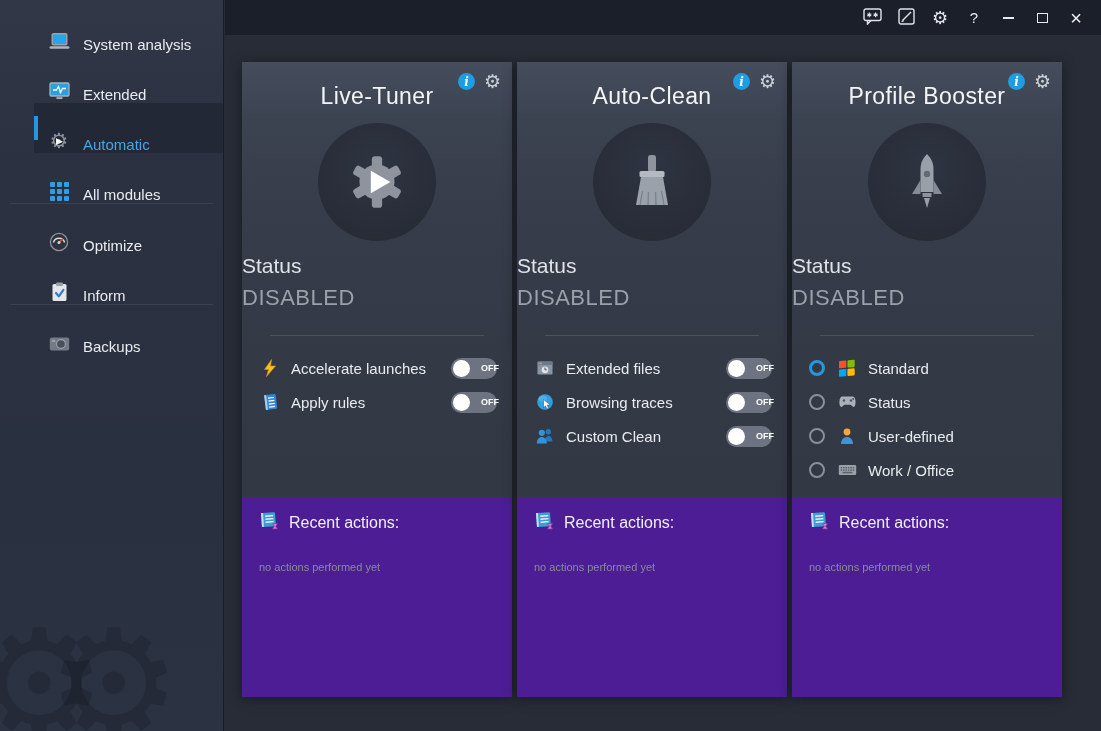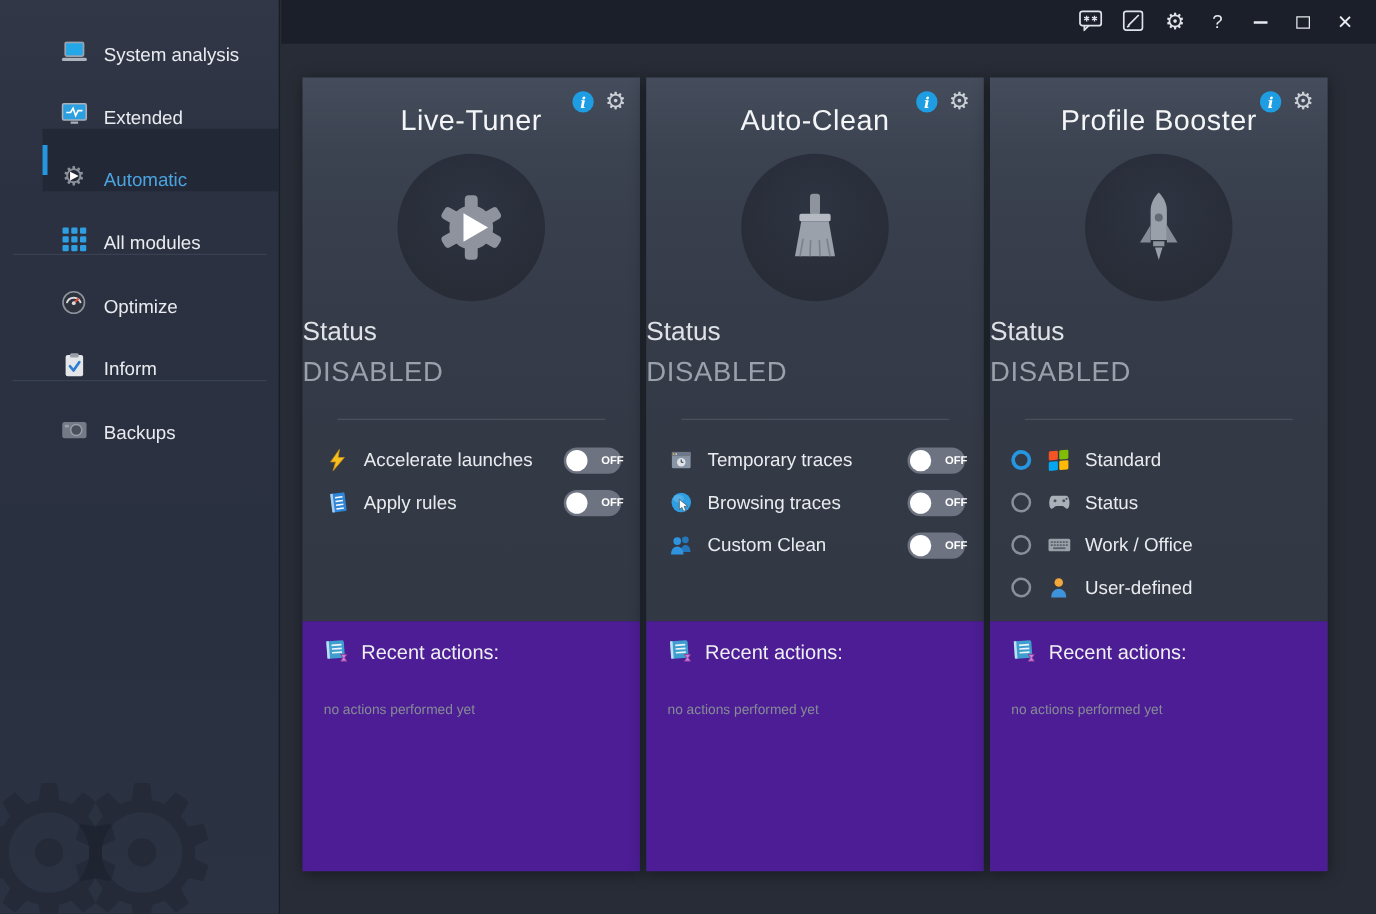--- a/index.html
+++ b/index.html
@@ -327,21 +327,21 @@
                 <svg width="18" height="18" viewBox="0 0 18 18">
                     <rect x="1.5" y="2.5" width="15" height="13" rx="1.2" fill="#8895a5"></rect>
                     <rect x="1.5" y="2.5" width="15" height="3.4" fill="#6d7888"></rect>
                     <circle cx="2.9" cy="4.2" r="0.7" fill="#e8b12f"></circle>
                     <circle cx="5" cy="4.2" r="0.7" fill="#d8dade"></circle>
                     <circle cx="9" cy="10.8" r="3.4" fill="#dfe3e8"></circle>
                     <line x1="9" y1="10.8" x2="9" y2="8.6" stroke="#4a505b" stroke-width="1"></line>
                     <line x1="9" y1="10.8" x2="10.7" y2="10.8" stroke="#4a505b" stroke-width="1"></line>
                   </svg>
               </span>
-              <span class="row-label">Temporary traces</span>
+              <span class="row-label">Extended files</span>
               <span class="toggle">
                   <span class="knob"></span>
                   <span class="toggle-text">OFF</span>
                 </span>
             </div>
             <div class="row">
               <span class="row-icon">
                 <svg width="18" height="18" viewBox="0 0 18 18">
                     <circle cx="9" cy="9" r="7.8" fill="#2f9fe2"></circle>
                     <ellipse cx="6.8" cy="5.8" rx="4.2" ry="3" fill="#5cb4ea" opacity="0.75"></ellipse>
@@ -432,20 +432,30 @@
               <span class="radio"></span>
               <span class="row-icon2">
                 <svg width="19" height="14" viewBox="0 0 19 14">
                     <path d="M4 1.5 C1 1.5 0.6 10.5 2.8 11.8 C4.6 12.8 5.2 9.8 7 9.8 L12 9.8 C13.8 9.8 14.4 12.8 16.2 11.8 C18.4 10.5 18 1.5 15 1.5 Z" fill="#aab0b8"></path>
                     <circle cx="6" cy="5.5" r="1.2" fill="#4d525c"></circle>
                     <circle cx="13" cy="5.5" r="1.2" fill="#4d525c"></circle>
                     <circle cx="15.2" cy="4" r="0.9" fill="#4d525c"></circle>
                   </svg>
               </span>
               <span class="p-label">Status</span>
+            </div>
+            <div class="row">
+              <span class="radio"></span>
+              <span class="row-icon2">
+                <svg width="18" height="18" viewBox="0 0 18 18">
+                    <circle cx="9" cy="5" r="3.4" fill="#f2a83a"></circle>
+                    <path d="M3 17 c0-4.8 2.9-7 6-7 s6 2.2 6 7 z" fill="#3e93da"></path>
+                  </svg>
+              </span>
+              <span class="p-label">User-defined</span>
             </div>
             <div class="row">
               <span class="radio"></span>
               <span class="row-icon2">
                 <svg width="19" height="12" viewBox="0 0 19 12">
                     <rect x="0.8" y="1" width="17.4" height="10" rx="1.2" fill="#9aa0a8"></rect>
                     <g fill="#5c626c">
                       <rect x="2.6" y="3" width="1.6" height="1.4"></rect>
                       <rect x="5" y="3" width="1.6" height="1.4"></rect>
                       <rect x="7.4" y="3" width="1.6" height="1.4"></rect>
@@ -457,30 +467,20 @@
                       <rect x="7.4" y="5.4" width="1.6" height="1.4"></rect>
                       <rect x="9.8" y="5.4" width="1.6" height="1.4"></rect>
                       <rect x="12.2" y="5.4" width="1.6" height="1.4"></rect>
                       <rect x="14.6" y="5.4" width="1.6" height="1.4"></rect>
                       <rect x="4.5" y="7.8" width="9.8" height="1.5"></rect>
                     </g>
                   </svg>
               </span>
               <span class="p-label">Work / Office</span>
             </div>
-            <div class="row">
-              <span class="radio"></span>
-              <span class="row-icon2">
-                <svg width="18" height="18" viewBox="0 0 18 18">
-                    <circle cx="9" cy="5" r="3.4" fill="#f2a83a"></circle>
-                    <path d="M3 17 c0-4.8 2.9-7 6-7 s6 2.2 6 7 z" fill="#3e93da"></path>
-                  </svg>
-              </span>
-              <span class="p-label">User-defined</span>
-            </div>
           </div>
         </div>
         <div class="card-recent">
           <div class="recent-head">
             <span>
               <svg width="21" height="21" viewBox="0 0 21 21">
                   <g transform="rotate(-4 10 10)">
                     <rect x="2.5" y="2.5" width="14" height="14" rx="1.5" fill="#3f9ecf"></rect>
                     <rect x="2.5" y="2.5" width="2" height="14" fill="#bfe0f2"></rect>
                     <line x1="6.5" y1="6" x2="14.5" y2="6" stroke="#eaf4fa" stroke-width="1.3"></line>

